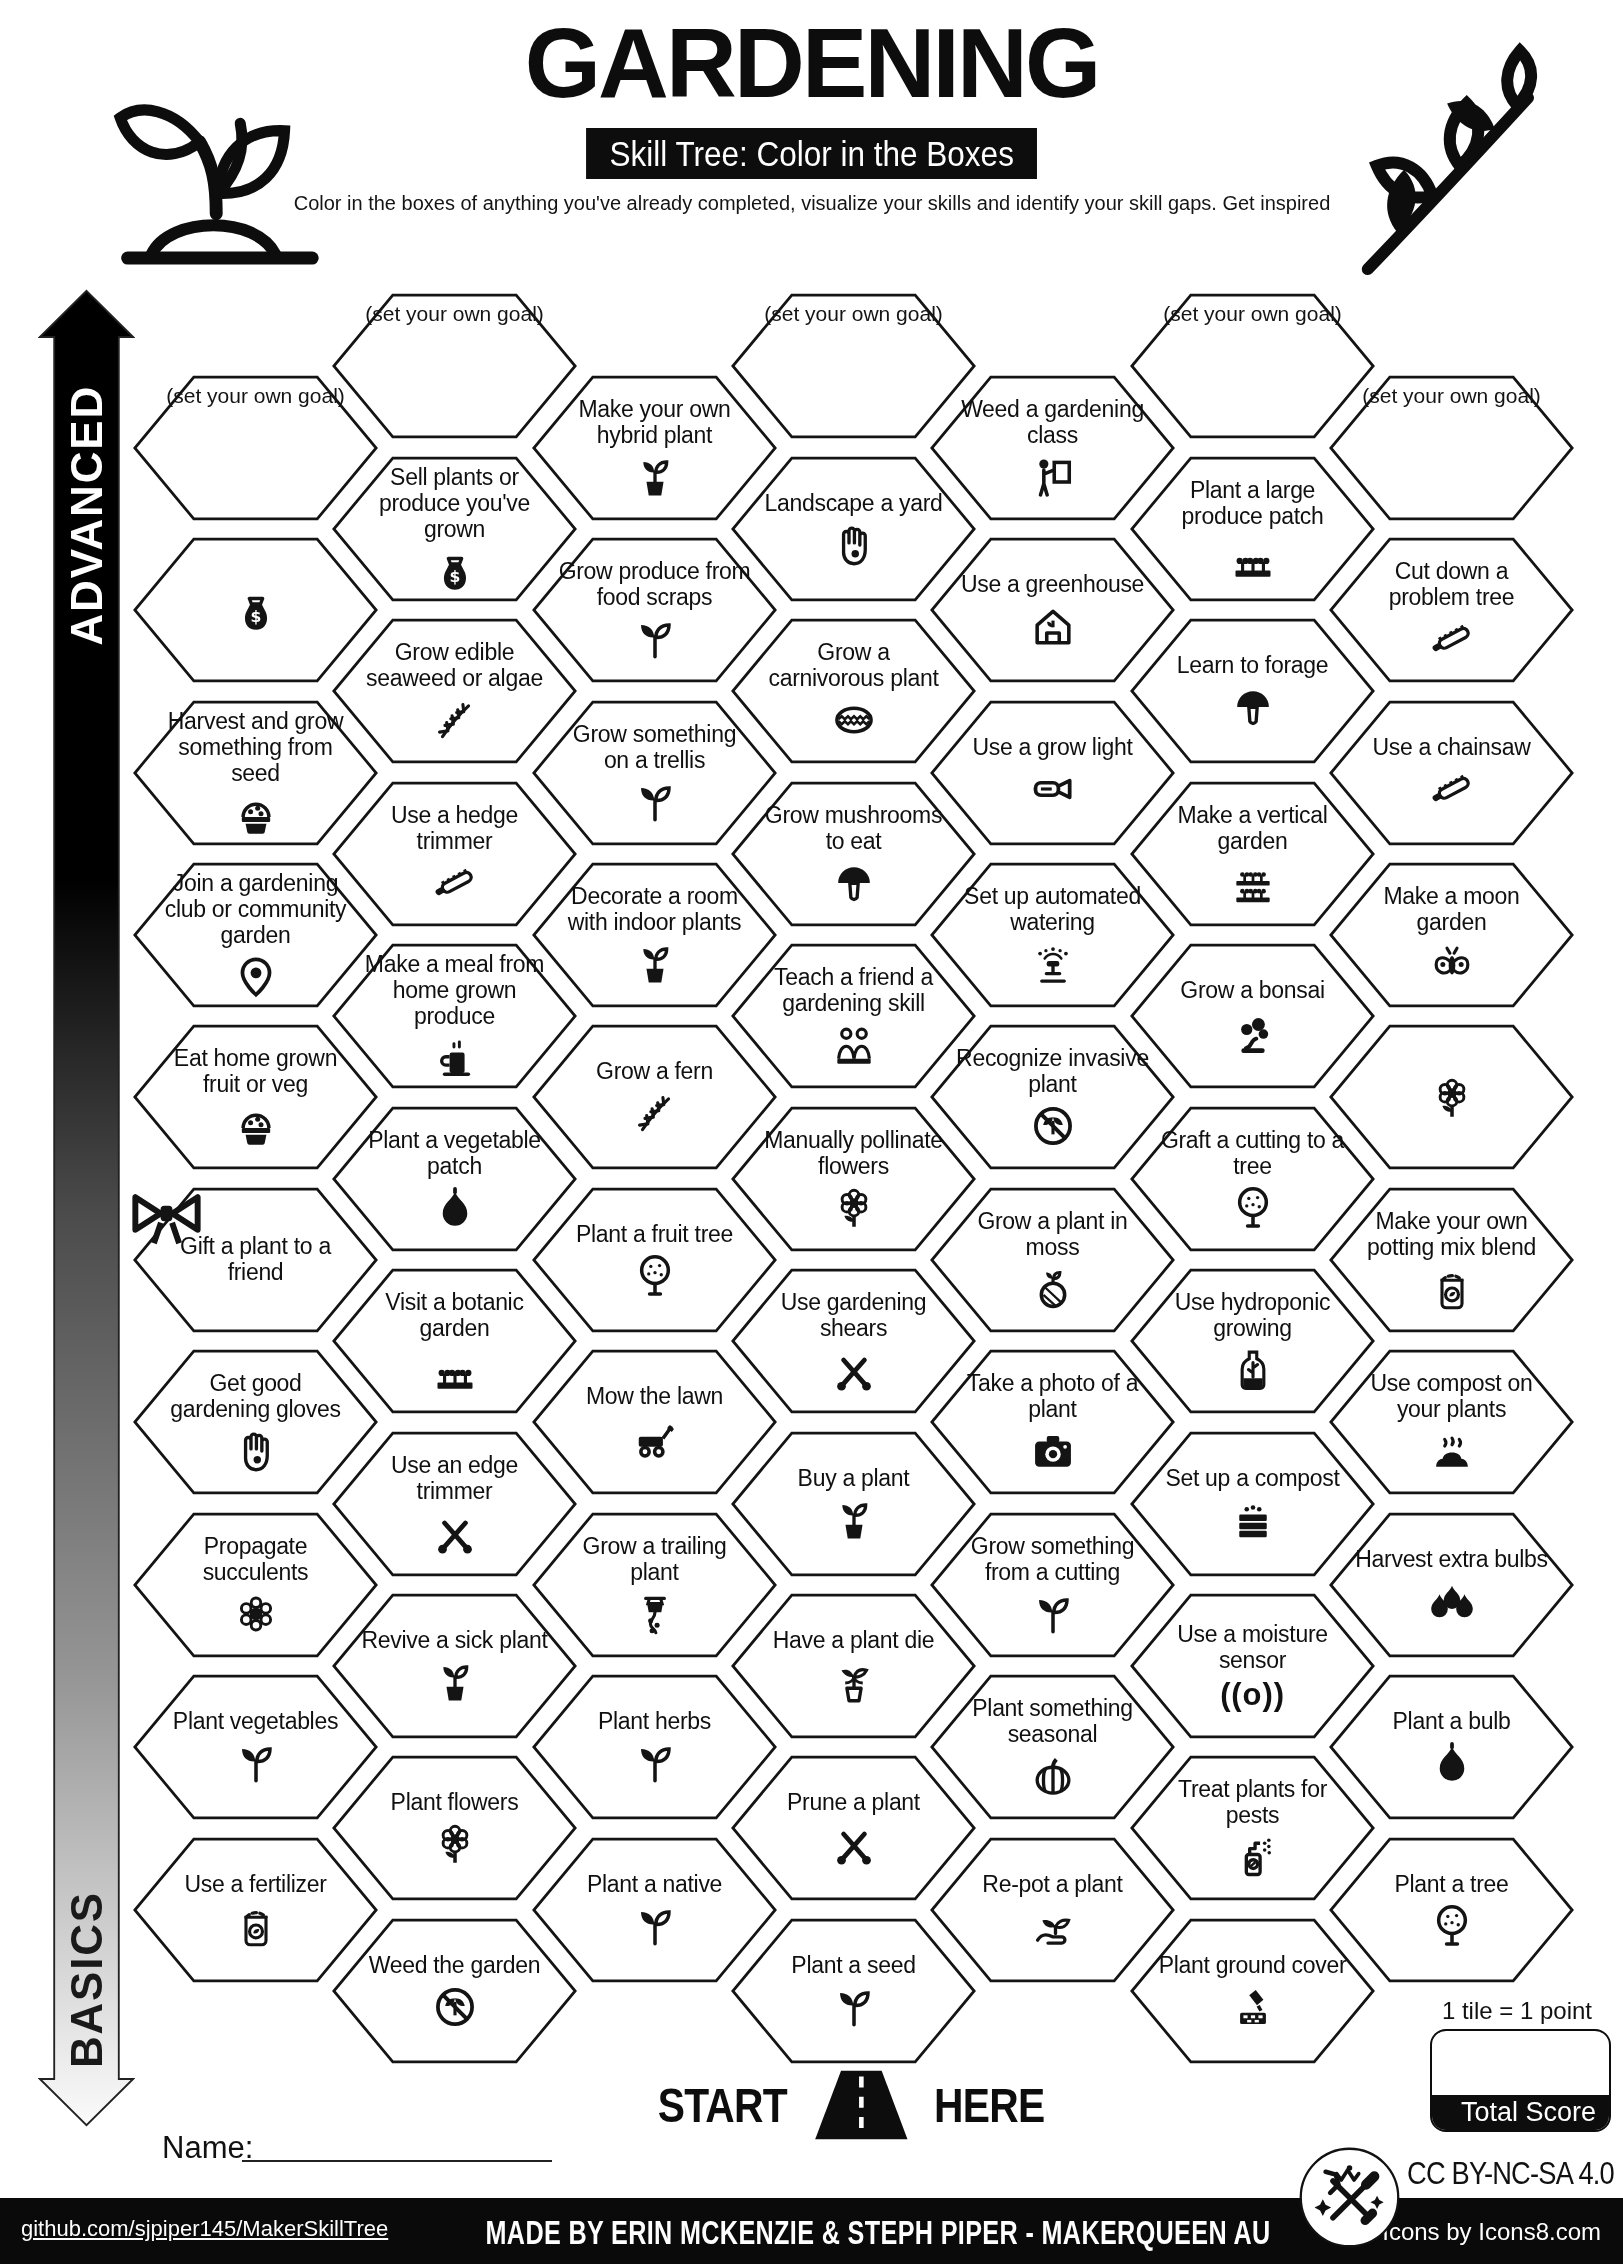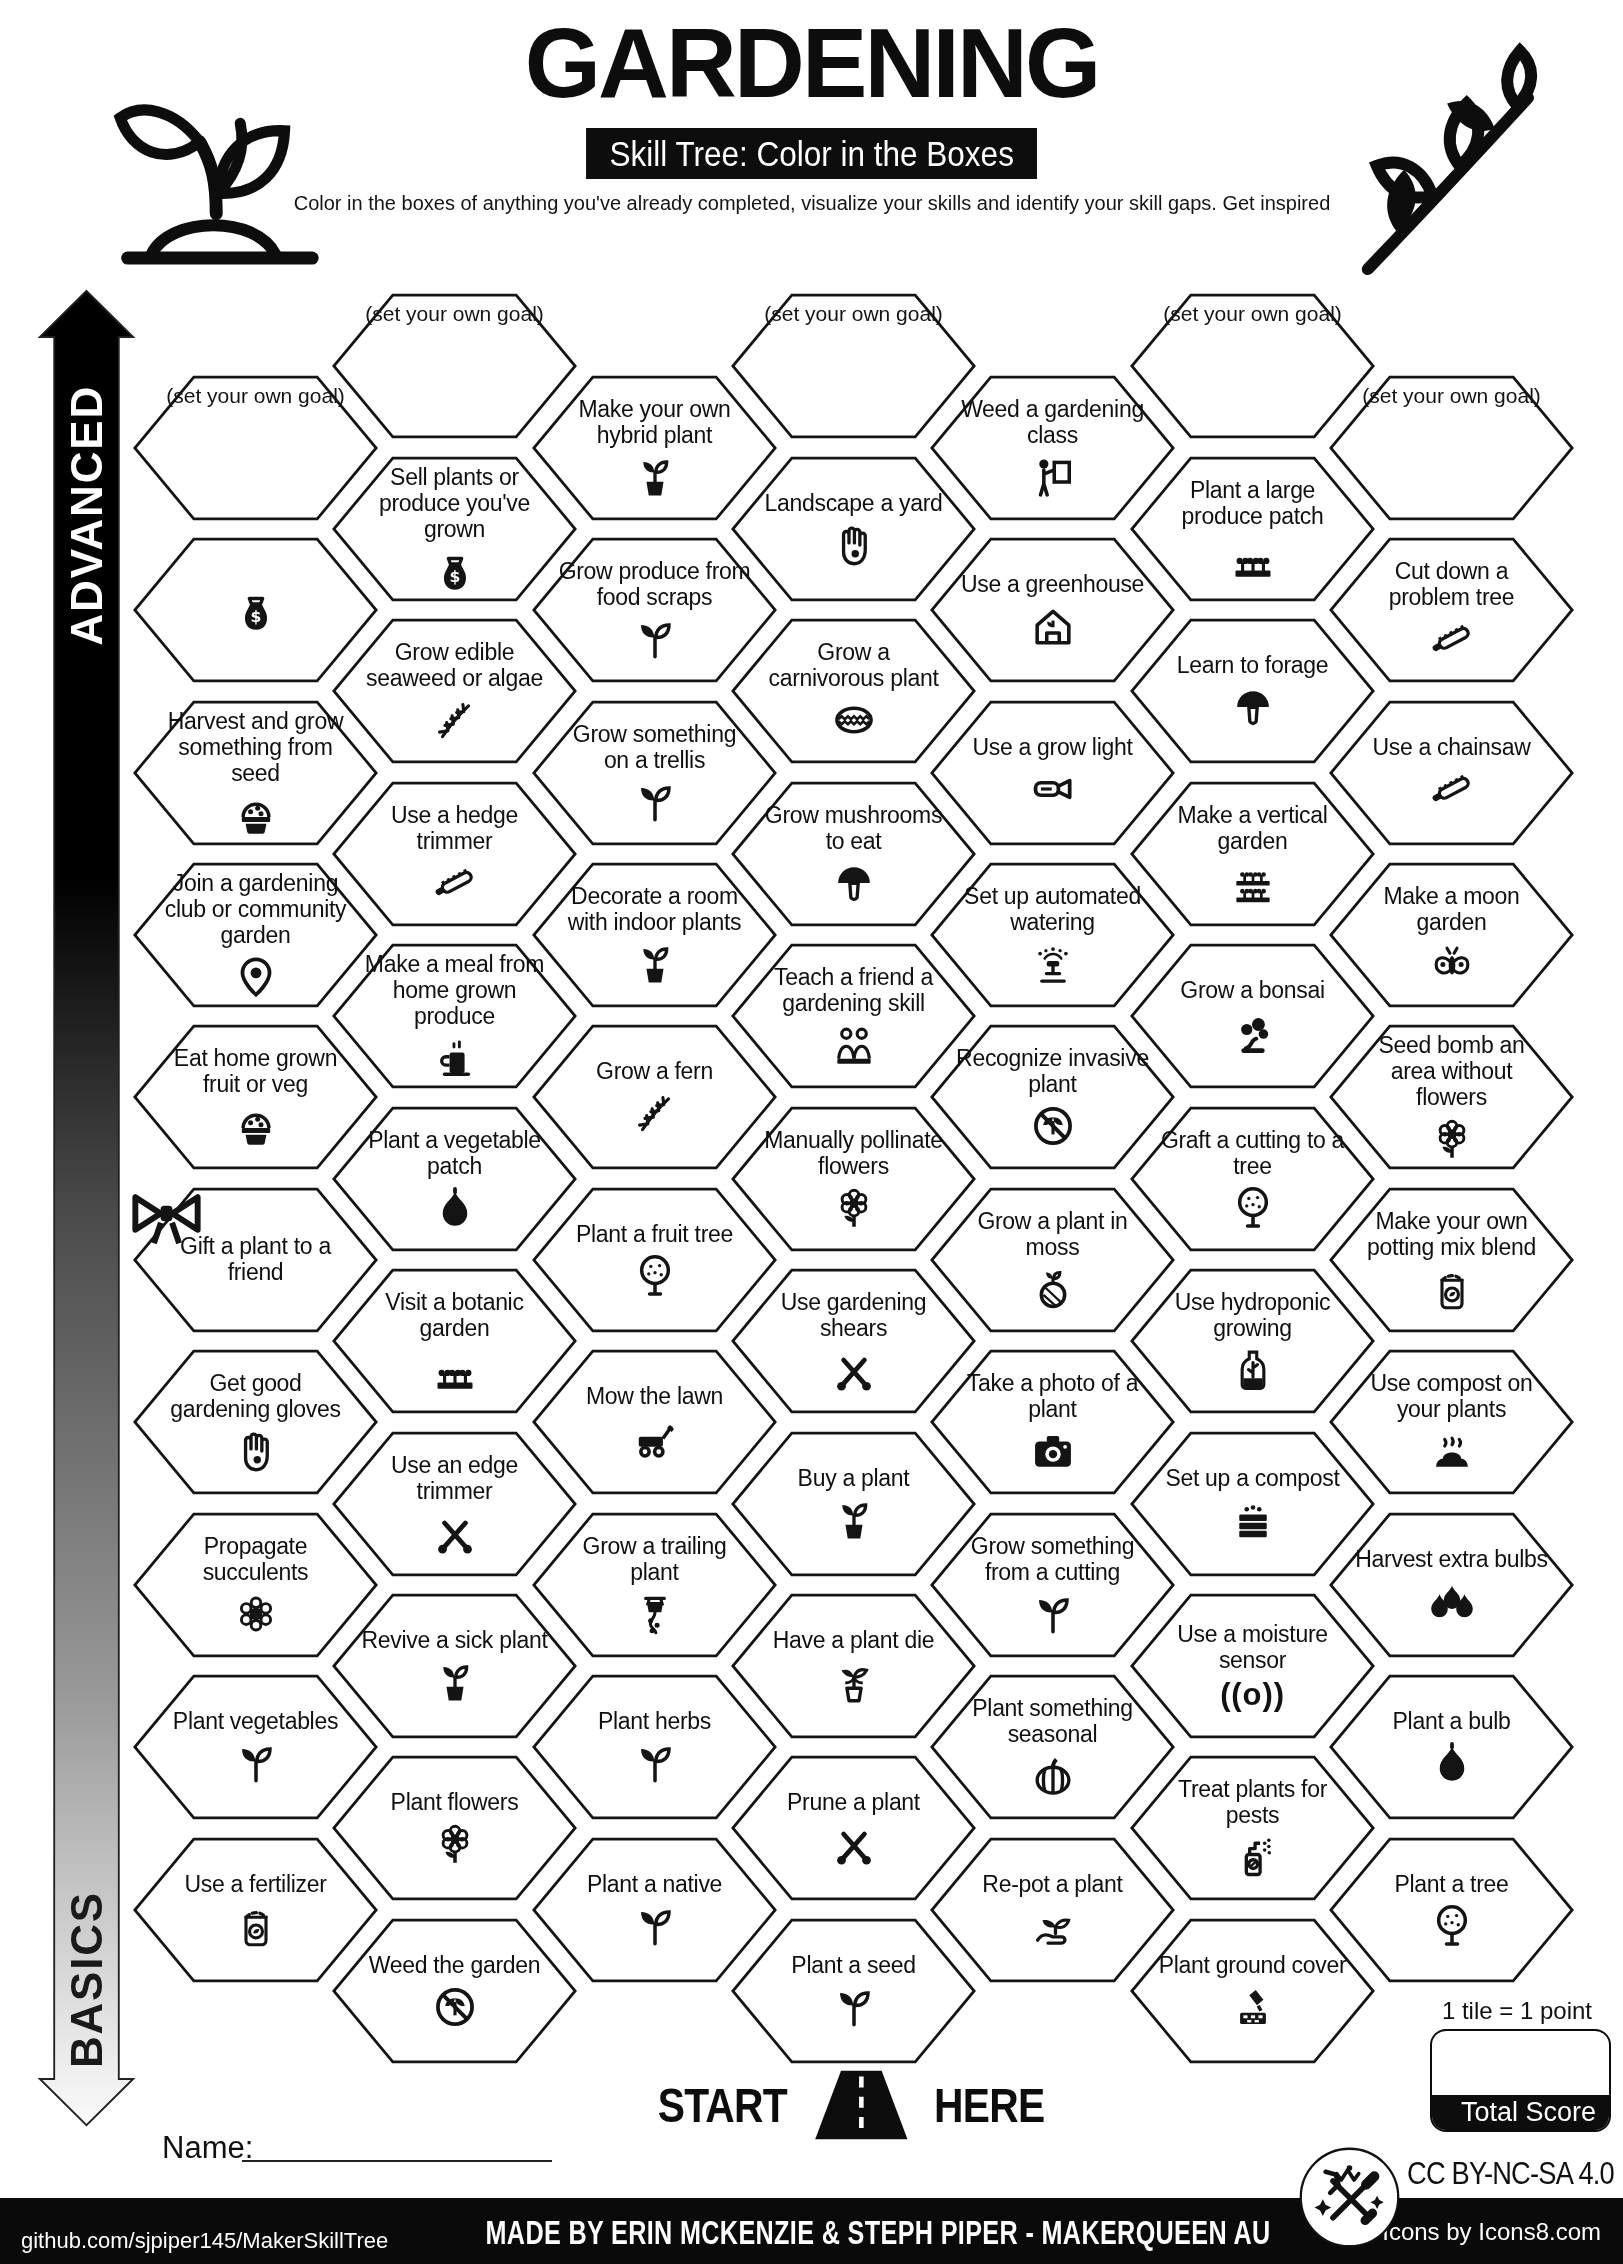--- a/index.html
+++ b/index.html
@@ -48,21 +48,21 @@
   .score-box{position:absolute;left:1430px;top:2029px;width:181px;height:103px;background:#fff;
              border:2.8px solid #0d0d0d;border-radius:16px;box-sizing:border-box;overflow:hidden;}
   .score-bar{position:absolute;left:0;right:0;bottom:0;height:35px;background:#0d0d0d;color:#fff;
              font-size:27px;line-height:35px;text-align:right;padding-right:13px;}
   .maker-logo{position:absolute;left:1298px;top:2146px;width:103px;height:103px;z-index:3;}
   .cc-text{position:absolute;left:1407px;top:2156px;width:209px;font-size:31px;letter-spacing:-0.9px;
            transform:scaleX(.88);transform-origin:left;white-space:nowrap;}
 
   
   .footer{position:absolute;left:0;right:0;top:2198px;height:66px;background:#0a0a0a;color:#fff;}
-  .footer-left{position:absolute;left:21px;top:30px;font-size:22px;}
+  .footer-left{position:absolute;left:21px;top:18px;font-size:22px;text-decoration:underline;}
   .footer-center{position:absolute;left:878px;top:14.8px;transform:translateX(-50%) scaleX(.74);
                  font-size:34px;font-weight:700;letter-spacing:0.5px;white-space:nowrap;}
   .footer-right{position:absolute;right:22px;top:20px;font-size:24px;}
   .hidden-defs{position:absolute;width:0;height:0;overflow:hidden;}
 </style>
 </head>
 <body>
 
 <svg class="hidden-defs" xmlns="http://www.w3.org/2000/svg">
 <defs>
@@ -1202,21 +1202,20 @@
           <svg class="hex-icon" viewBox="0 0 54 54" width="50" height="50">
             <use href="#s-moth"></use>
           </svg>
         </div>
       </div>
       <div class="hex" style="left: 1329px; top: 1024px;">
         <svg class="hex-border" viewBox="0 0 266 158" width="245" height="146">
           <polygon points="66,2 200,2 264,79 200,156 66,156 2,79" fill="#fff" stroke="#141414" stroke-width="3"></polygon>
         </svg>
         <div class="hex-content">
-          <div class="hex-label">Seed bomb an area without flowers</div>
           <svg class="hex-icon" viewBox="0 0 54 54" width="50" height="50">
             <use href="#s-flower"></use>
           </svg>
         </div>
       </div>
       <div class="hex" style="left: 1329px; top: 1187px;">
         <svg class="hex-border" viewBox="0 0 266 158" width="245" height="146">
           <polygon points="66,2 200,2 264,79 200,156 66,156 2,79" fill="#fff" stroke="#141414" stroke-width="3"></polygon>
         </svg>
         <div class="hex-content">

